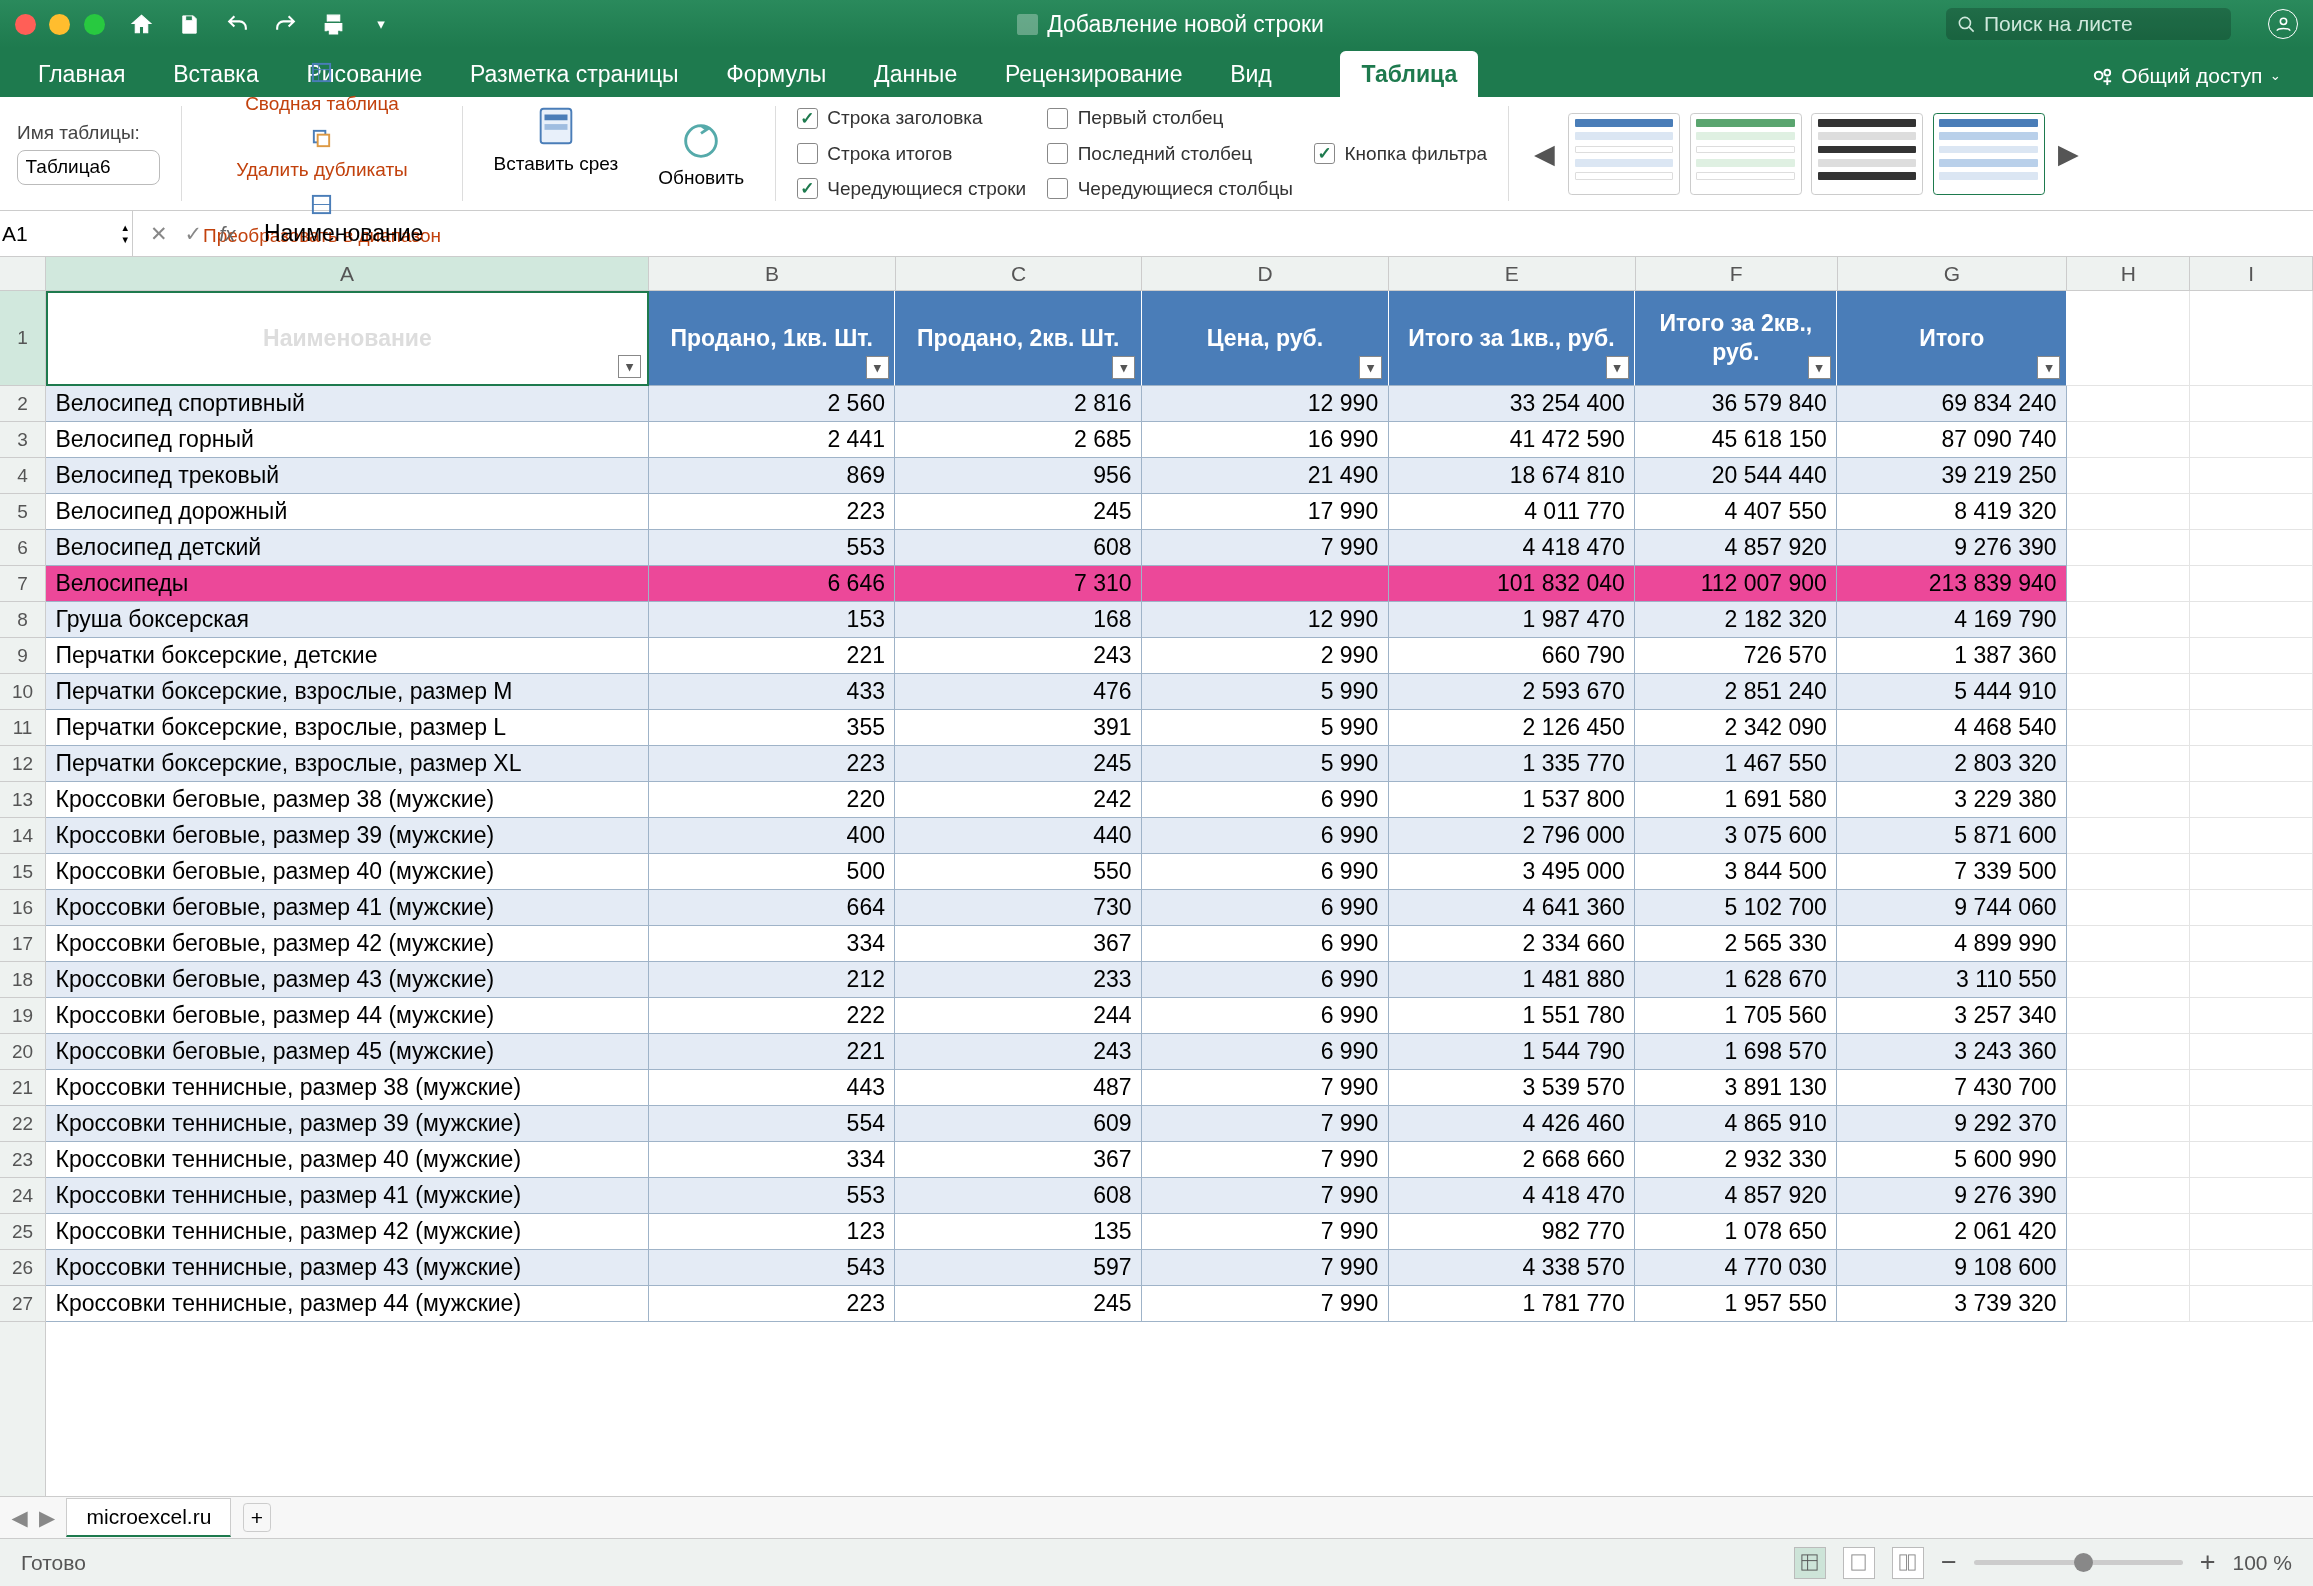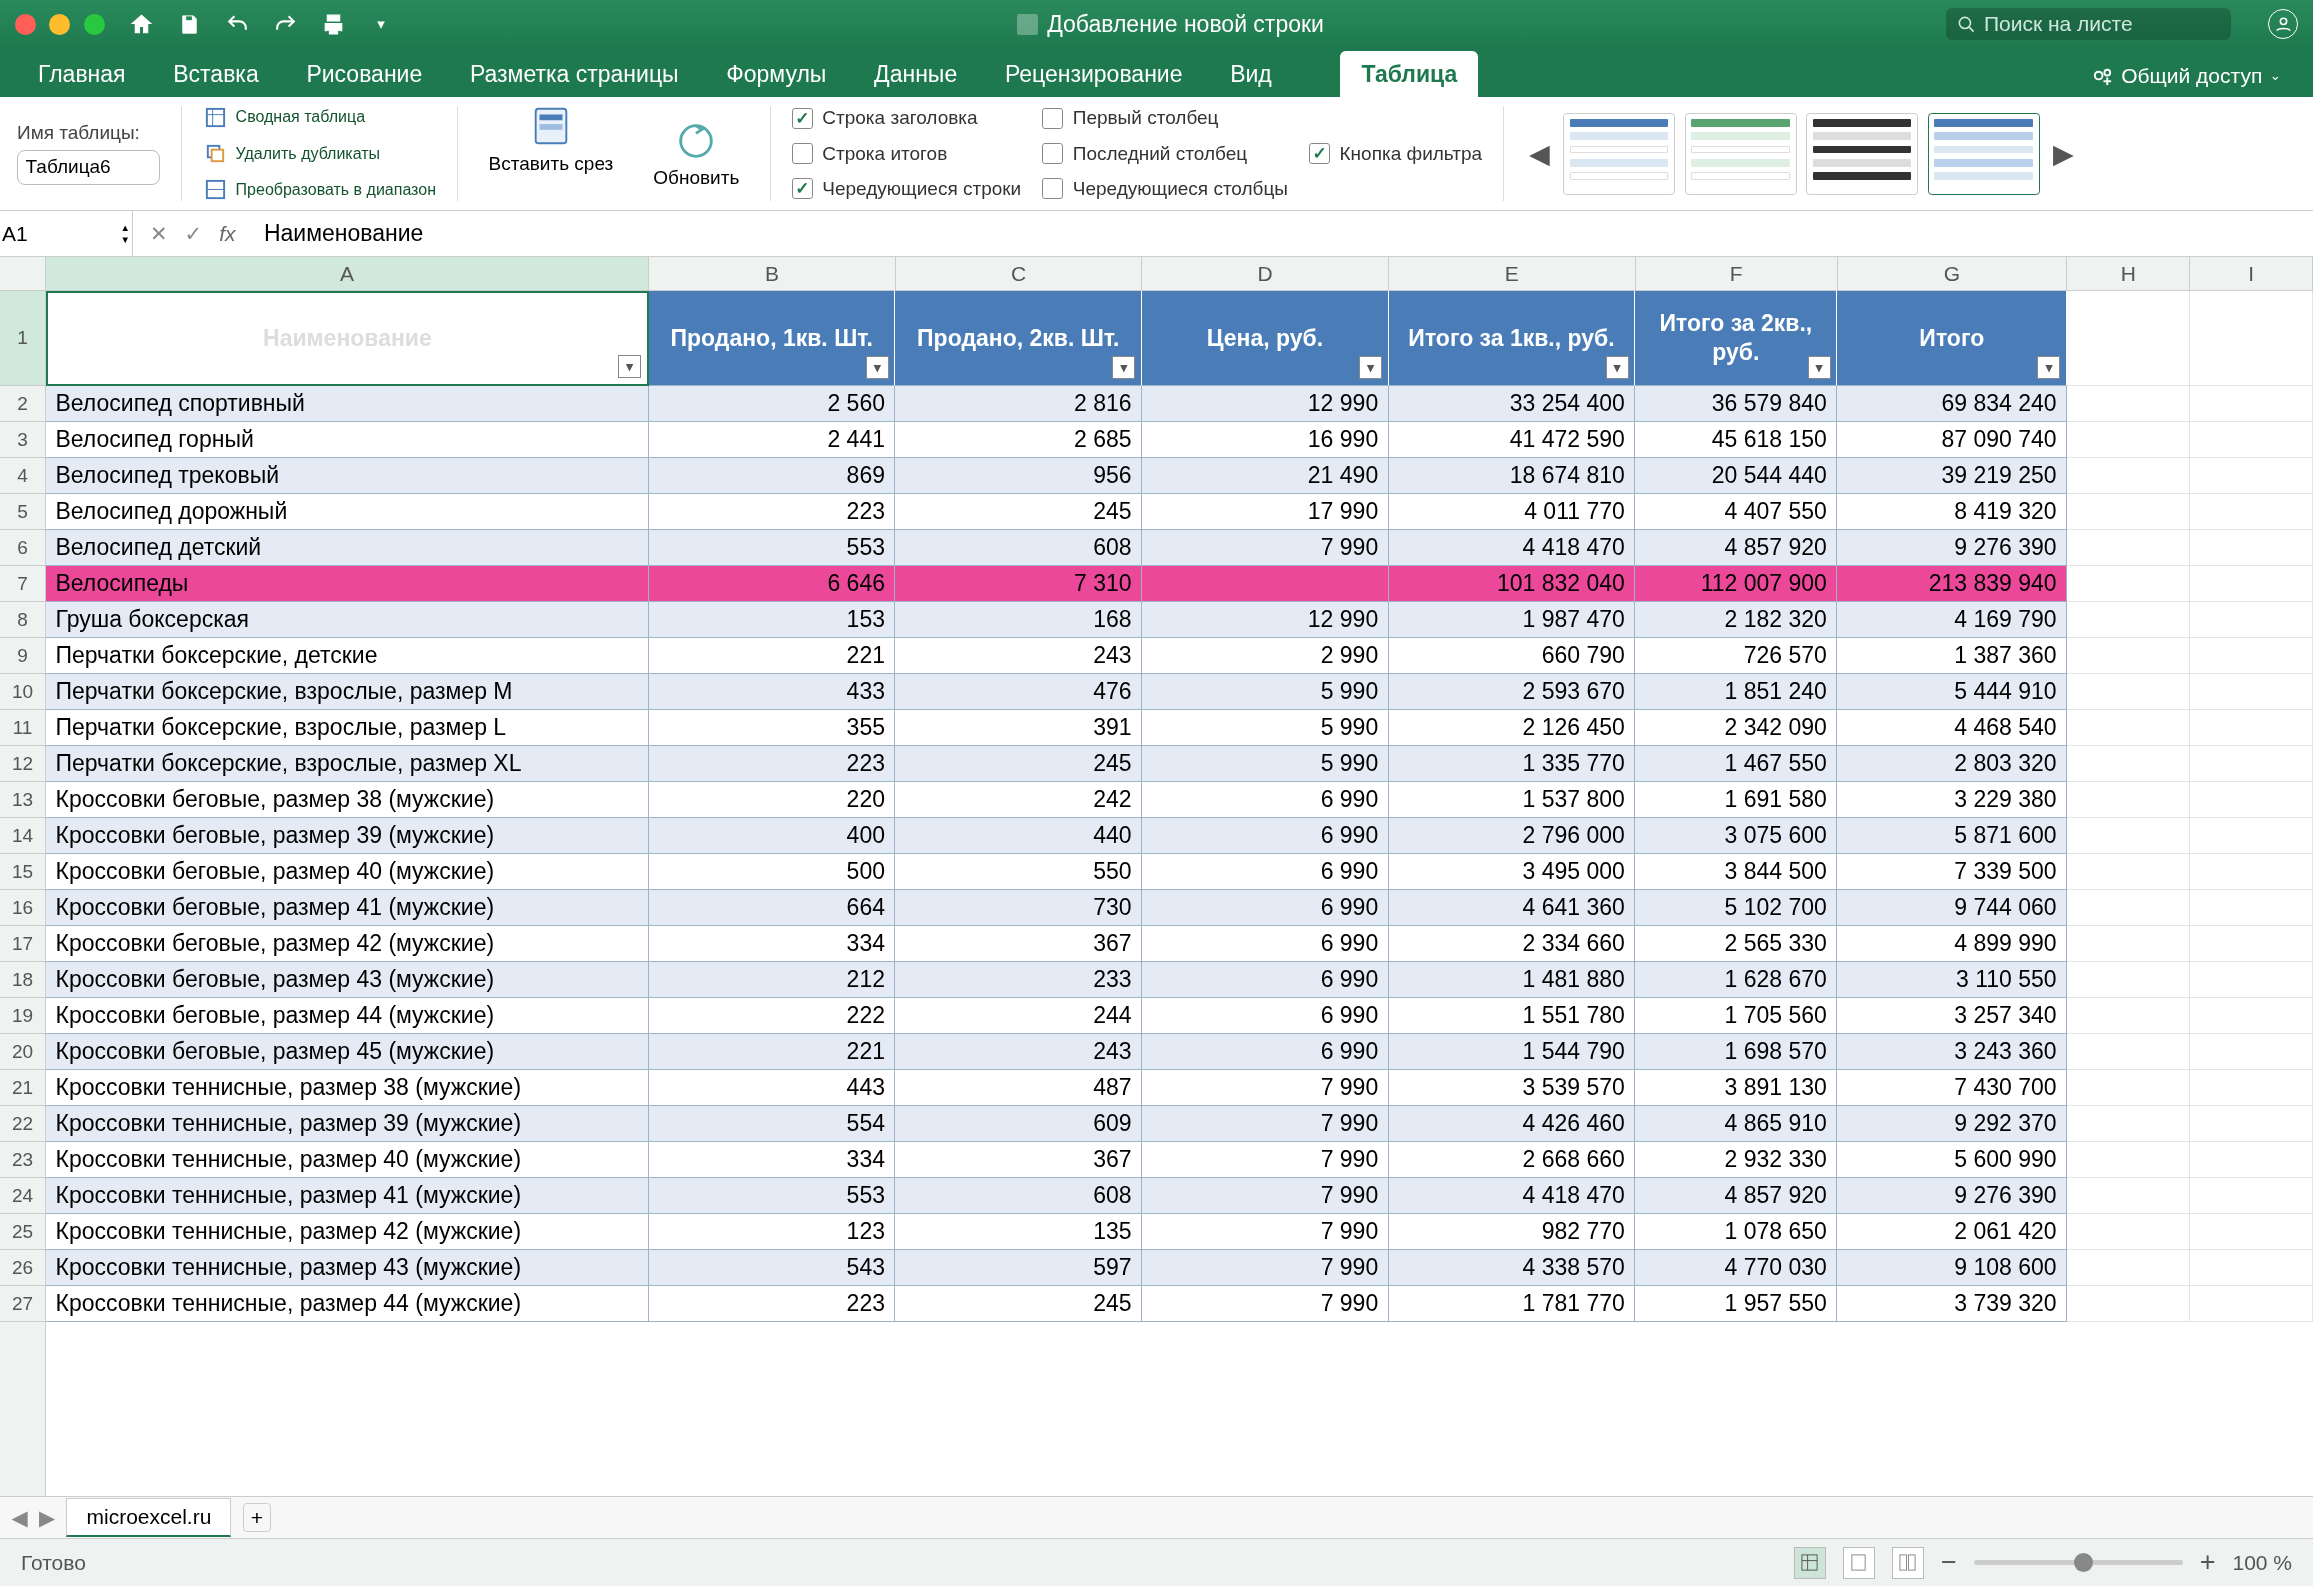--- a/index.html
+++ b/index.html
@@ -22,21 +22,21 @@
 .tab { padding: 9.5px 21px; color:#fff; font-size: 23px; border-radius: 5.7px 5.7px 0 0; cursor:pointer;}
 .tab.active { background:#fff; color:#1e7a4e; font-weight:600;margin-left:42px;}
 .share-btn { margin-left:auto; color:#fff; display:flex;align-items:center;gap:7.6px; padding:9.5px 15px;}
 
 
 .ribbon { background:#fff; height: 114px; display:flex; align-items:center; padding: 7.6px 17px; gap: 21px; border-bottom:1px solid #ccc;}
 .rgroup { display:flex; flex-direction:column; gap:5.7px; font-size: 19px; color:#444;}
 .rgroup .lbl { font-size:19px; }
 .name-input { width:143px; padding:5.7px 7.6px; border:1px solid #bbb; border-radius:8px; font-size:19px;}
 .vsep { width:1px; height:95px; background:#ddd; }
-.ritem { display:flex; align-items:center; gap:7.6px; font-size:16px; color:#14532d; padding:2.9px 0;}
+.ritem { display:flex; align-items:center; gap:7.6px; font-size:19px; color:#c2410c; padding:2.9px 0;flex-direction:column;}
 .ritem .ric{width:25px;height:25px;display:flex;align-items:center;justify-content:center;}
 .bigbtn { display:flex; flex-direction:column; align-items:center; gap:3.8px; padding:3.8px 9.5px; font-size:19px;}
 .bigbtn .bic{width:46px;height:46px;}
 .chk { display:flex;align-items:center;gap:9.5px; font-size:19px; color:#333; padding:3.8px 0;}
 .chkbox{width:21px;height:21px;border:1.4px solid #888;border-radius:2.9px;display:flex;align-items:center;justify-content:center;}
 .chkbox.on::after{content:"✓";font-size:17px;color:#1e7a4e;font-weight:700;}
 .styles { display:flex; gap:9.5px; align-items:center;}
 .style-th { width:112px; height:82px; border:1px solid #ccc; border-radius:3.8px; padding:5.7px; background:#fff;}
 .style-th.sel{border:1.9px solid #1e7a4e;}
 .sbar{height:7.6px;margin-bottom:5.7px;border-radius:1px;}
@@ -472,21 +472,21 @@
         <div class="cell colG num">1 387 360</div>
         <div class="cell colH empty"></div>
         <div class="cell colI empty"></div>
       </div>
       <div class="row band">
         <div class="cell colA">Перчатки боксерские, взрослые, размер M</div>
         <div class="cell colB num">433</div>
         <div class="cell colC num">476</div>
         <div class="cell colD num">5 990</div>
         <div class="cell colE num">2 593 670</div>
-        <div class="cell colF num">1 851 240</div>
+        <div class="cell colF num">2 851 240</div>
         <div class="cell colG num">5 444 910</div>
         <div class="cell colH empty"></div>
         <div class="cell colI empty"></div>
       </div>
       <div class="row">
         <div class="cell colA">Перчатки боксерские, взрослые, размер L</div>
         <div class="cell colB num">355</div>
         <div class="cell colC num">391</div>
         <div class="cell colD num">5 990</div>
         <div class="cell colE num">2 126 450</div>

